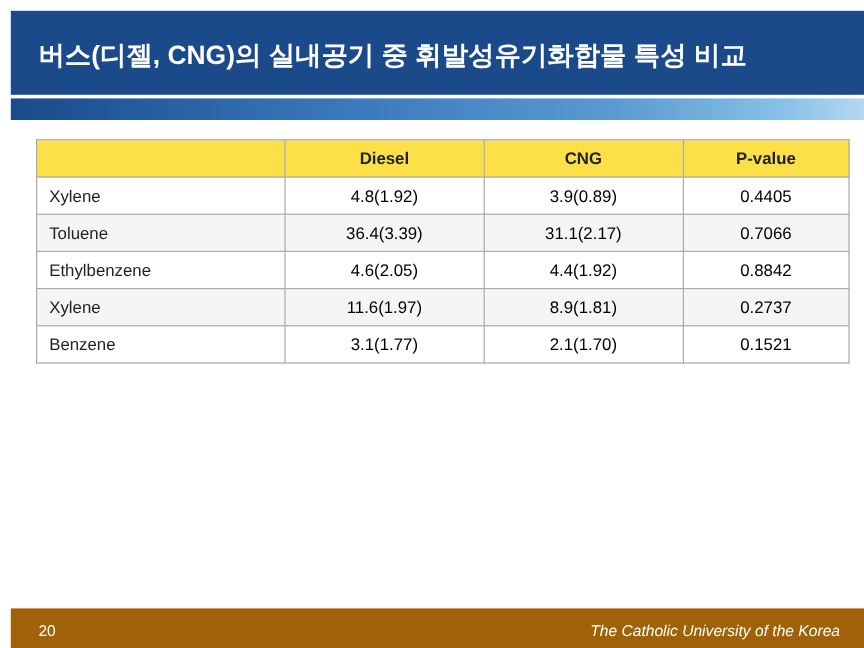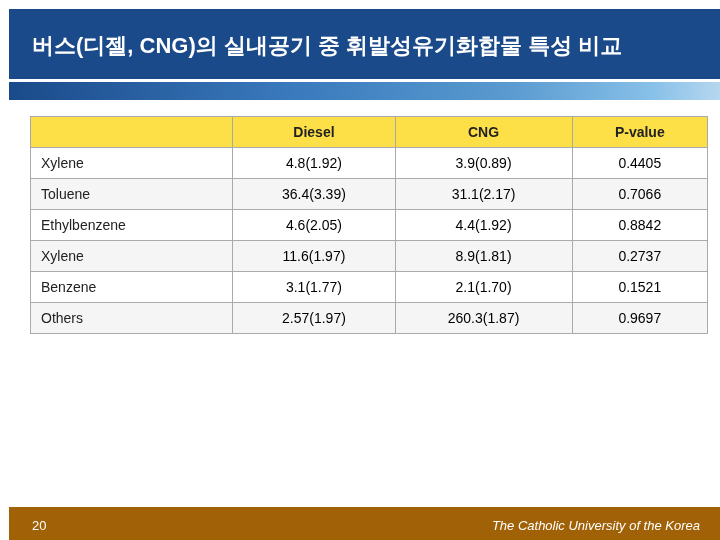--- a/index.html
+++ b/index.html
@@ -143,26 +143,20 @@
           <td>11.6(1.97)</td>
           <td>8.9(1.81)</td>
           <td>0.2737</td>
         </tr>
         <tr>
           <td class="row-label">Benzene</td>
           <td>3.1(1.77)</td>
           <td>2.1(1.70)</td>
           <td>0.1521</td>
         </tr>
-        <tr>
-          <td class="row-label">Others</td>
-          <td>2.57(1.97)</td>
-          <td>260.3(1.87)</td>
-          <td>0.9697</td>
-        </tr>
       </tbody>
   </table>
 </div>
 
 <div class="footer">
   <span class="footer-page">20</span>
   <span class="footer-university">The Catholic University of the Korea</span>
 </div>
 
 </body></html>

